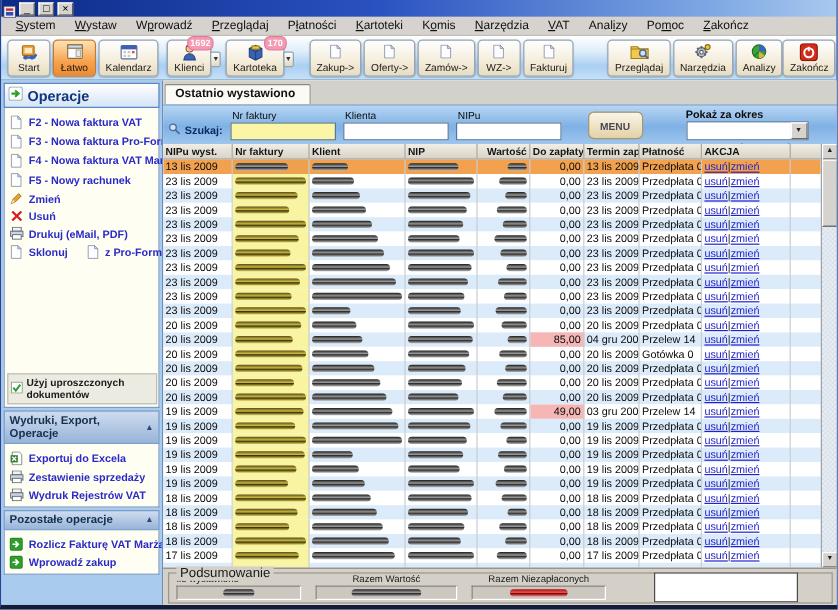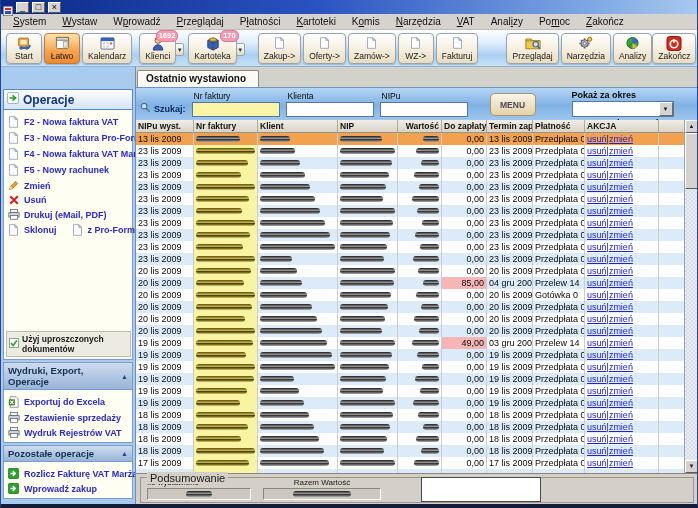--- a/index.html
+++ b/index.html
@@ -38,21 +38,21 @@
   .badge{position:absolute;top:-4px;right:-3px;background:#f49ab2;border:1px solid #e07c9c;color:#fff;
     font-size:7.5px;line-height:8px;border-radius:5px;padding:1px 2px;font-weight:bold;z-index:3;}
   .tb-dd{position:absolute;right:-9px;top:9px;width:9px;height:13px;border:1px solid #9aa4ae;border-radius:2px;
     background:linear-gradient(#fff,#e2d8c0);font-size:6px;line-height:12px;text-align:center;color:#333;}
   .tb-btn.hasdd{margin-right:10px;}
   
   .body{display:flex;height:438px;}
   
   .sidebar{width:134px;background:#a9cbee;padding:2px 2px 0 2px;display:flex;flex-direction:column;}
   .op-header{background:linear-gradient(#ffffff,#d5e4f6);border:1px solid #5c88c2;display:flex;align-items:center;
-    gap:4px;padding:2px 3px;color:#11357e;font-size:12px;font-weight:bold;margin-top:20px;}
+    gap:4px;padding:2px 3px;color:#11357e;font-size:12px;font-weight:bold;}
   .sec-header{background:linear-gradient(#cfdcef,#97b4d8);border:1px solid #7a9cc8;color:#14304f;
     font-size:9.5px;font-weight:bold;padding:2px 4px;display:flex;align-items:center;margin-top:2px;}
   .sec-header .sp{flex:1;}
   .collapse{font-size:7px;color:#2a4a72;}
   .op-panel{background:#fffef2;border:1px solid #7a9cc8;border-top:none;padding:4px 1px 2px 2px;
     display:flex;flex-direction:column;}
   .op-panel.grow{height:250px;}
   .op-item{display:flex;align-items:center;gap:4px;padding:2px 1px;font-size:9px;font-weight:bold;
     color:#2a2ac8;cursor:pointer;white-space:nowrap;}
   .op-item.red{color:#d42020;}
@@ -1240,18 +1240,24 @@
             <div class="ffield f1">
                 <span class="sm" style="width:26px"></span>
               </div>
           </div>
           <div class="fcol ctr">
             <span class="flab">Razem Wartość</span>
             <div class="ffield f2">
                 <span class="sm" style="width:58px"></span>
               </div>
           </div>
+          <div class="fcol ctr">
+            <span class="flab">Razem Niezapłaconych</span>
+            <div class="ffield f3">
+                <span class="sm smr" style="width:48px"></span>
+              </div>
+          </div>
           <div class="fwhite"></div>
         </div>
       </div>
     </div>
   </div>
 </div>
 
 </body></html>

